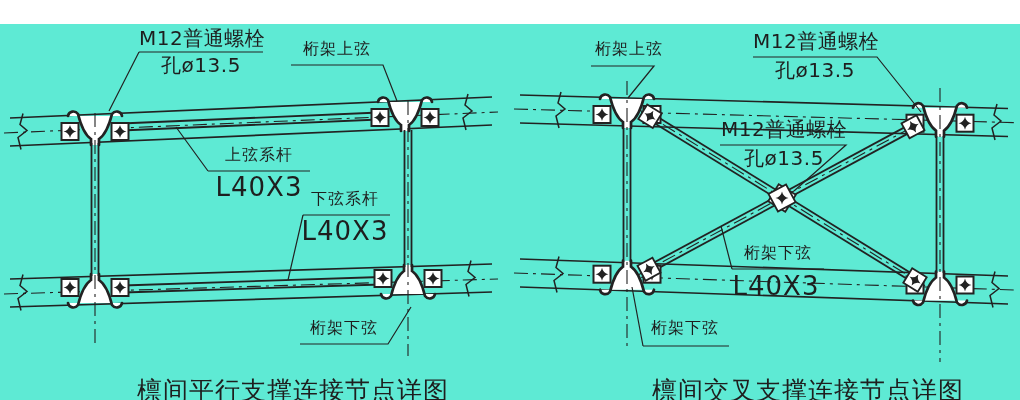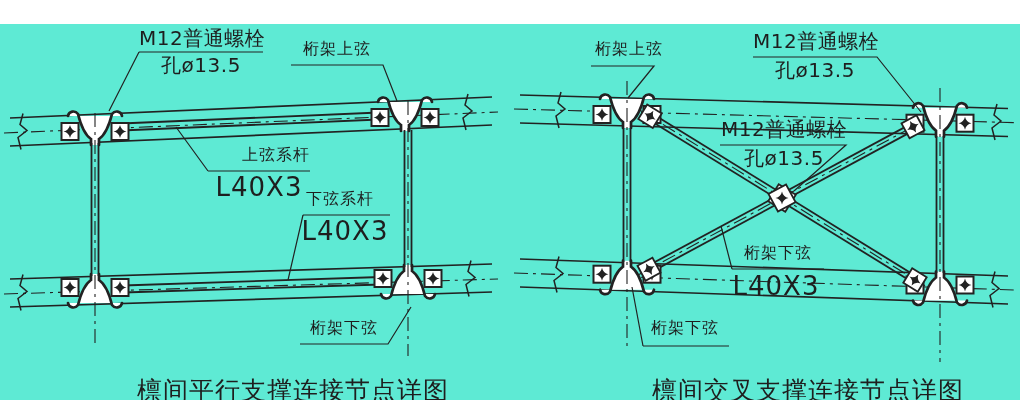--- a/index.html
+++ b/index.html
@@ -178,23 +178,23 @@
     <path class="ldr" d="M643,322 H729 M643,322 L632,263"></path>
 
     <line class="rule-thin" x1="652" y1="387" x2="941" y2="387"></line>
     <line class="rule-thick" x1="652" y1="391.5" x2="941" y2="391.5"></line>
   </g>
 </svg>
 
 <div class="lbl mix" style="left:139px;top:4px;width:124px;">M12普通螺栓</div>
 <div class="lbl mix" style="left:139px;top:31px;width:124px;">孔ø13.5</div>
 <div class="lbl cjk" style="left:291px;top:17px;width:92px;">桁架上弦</div>
-<div class="lbl cjk" style="left:225px;top:123px;width:102px;">上弦系杆</div>
+<div class="lbl cjk" style="left:208px;top:123px;width:102px;">上弦系杆</div>
 <div class="lbl num" style="left:208px;top:150px;width:102px;">L40X3</div>
-<div class="lbl cjk" style="left:284px;top:167px;width:90px;text-align:right;">下弦系杆</div>
+<div class="lbl cjk" style="left:300px;top:167px;width:90px;">下弦系杆</div>
 <div class="lbl num" style="left:300px;top:194px;width:90px;">L40X3</div>
 <div class="lbl cjk" style="left:300px;top:296px;width:88px;">桁架下弦</div>
 <div class="lbl title" style="left:137px;top:354px;width:289px;">檩间平行支撑连接节点详图</div>
 
 <div class="lbl cjk" style="left:586px;top:17px;width:86px;">桁架上弦</div>
 <div class="lbl mix" style="left:753px;top:7px;width:124px;">M12普通螺栓</div>
 <div class="lbl mix" style="left:753px;top:36px;width:124px;">孔ø13.5</div>
 <div class="lbl mix" style="left:721px;top:95px;width:126px;">M12普通螺栓</div>
 <div class="lbl mix" style="left:721px;top:124px;width:126px;">孔ø13.5</div>
 <div class="lbl cjk" style="left:732px;top:221px;width:92px;">桁架下弦</div>

